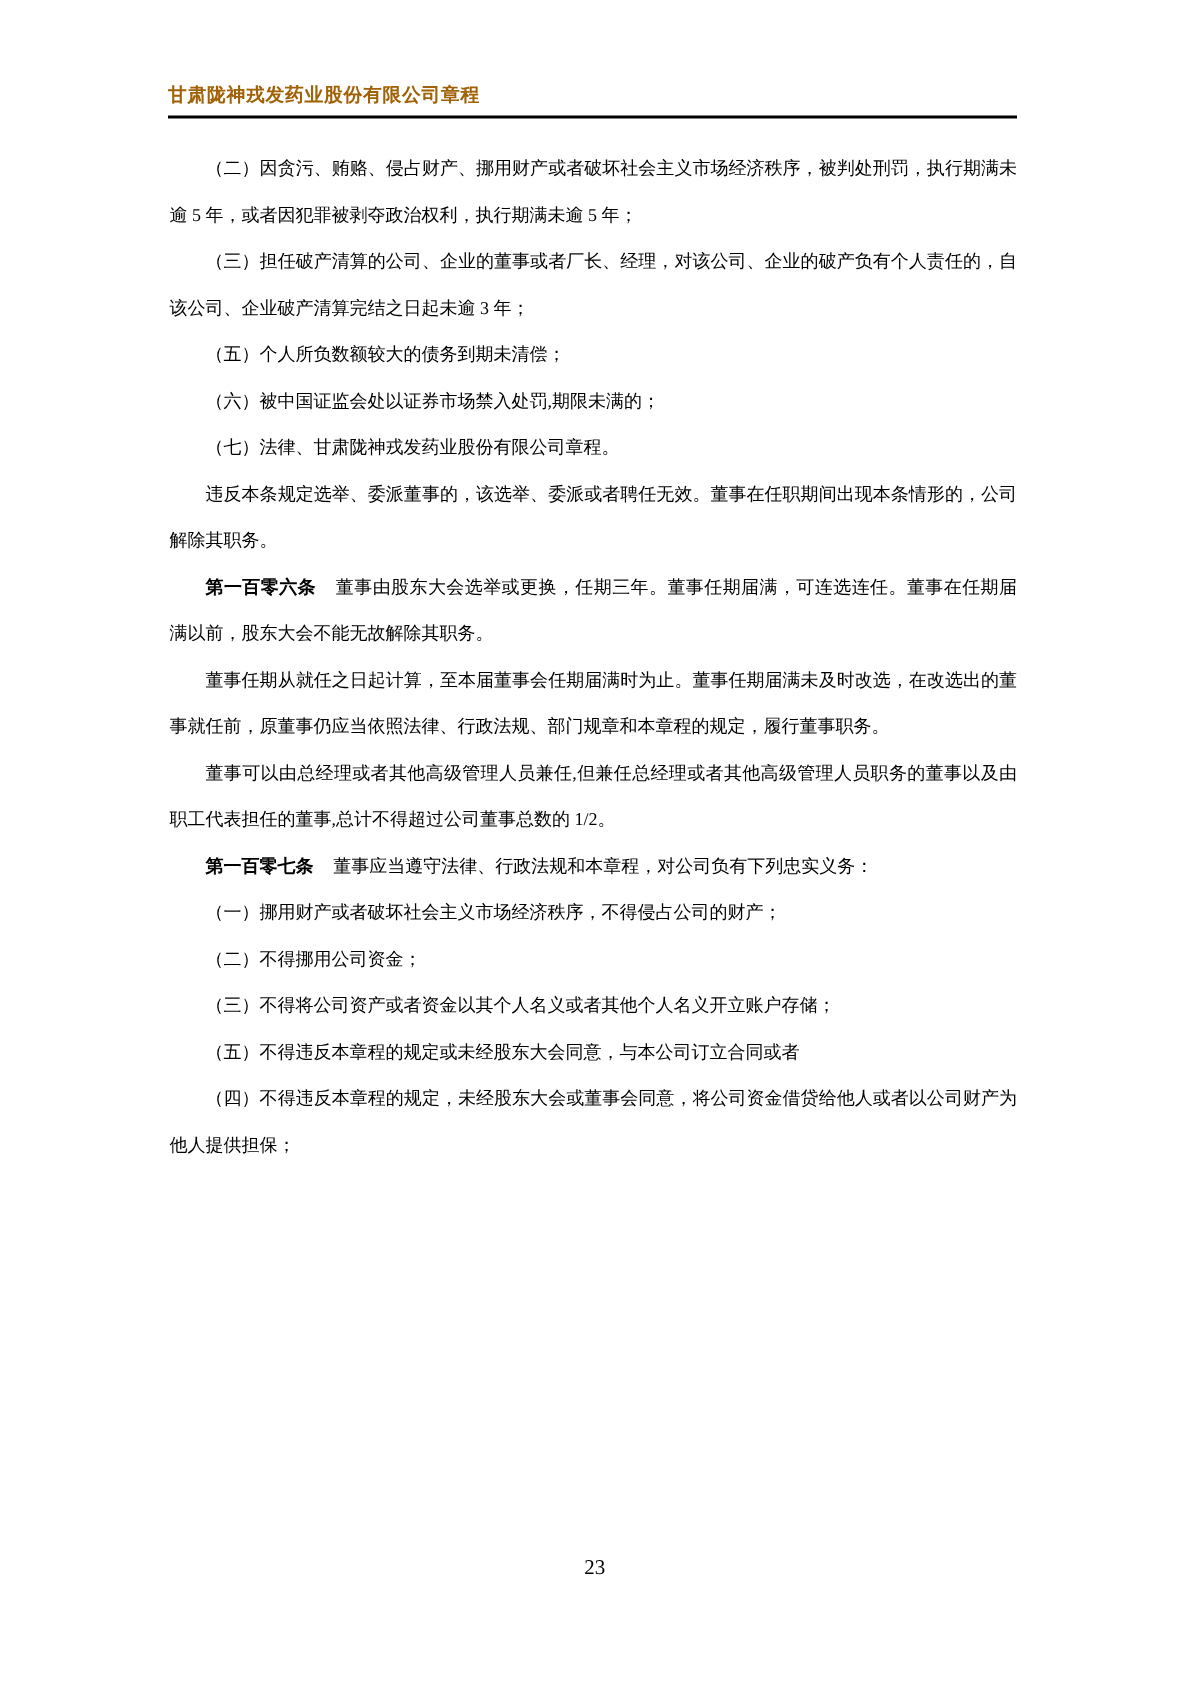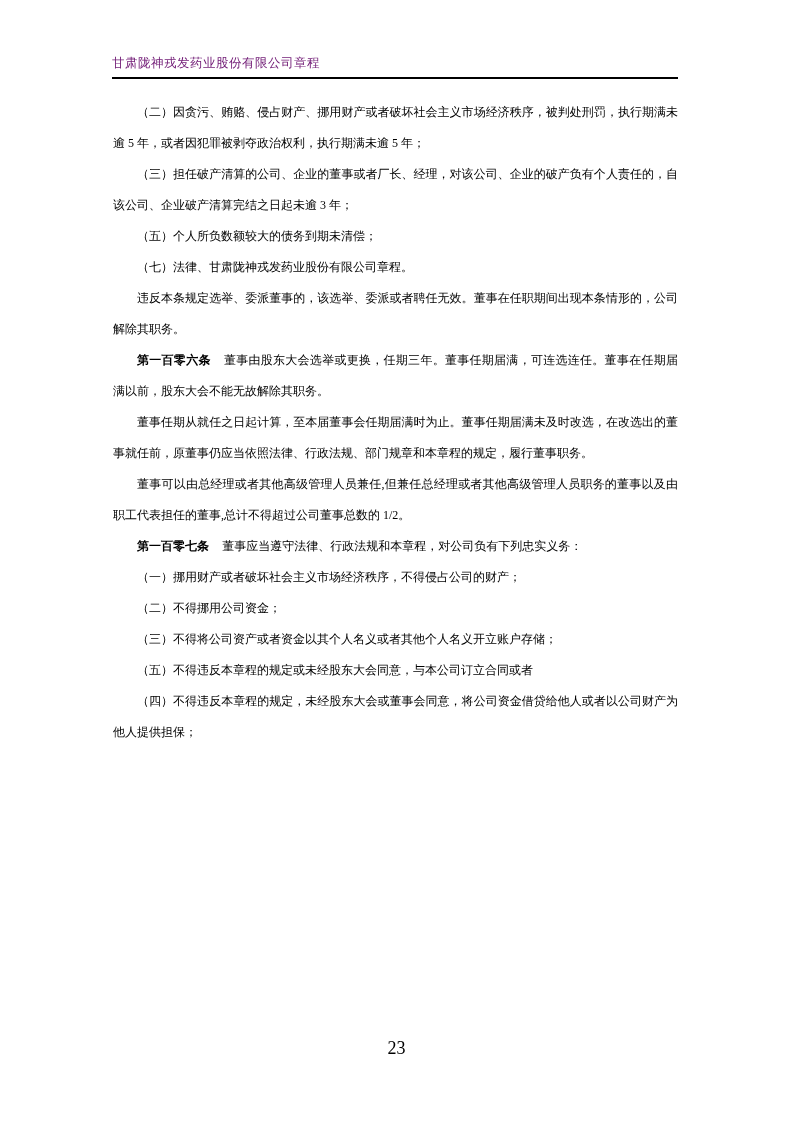--- a/index.html
+++ b/index.html
@@ -20,23 +20,24 @@
     position: absolute;
     top: 0;
     left: 112px;
     width: 566px;
     padding-top: 55px;
   }
   .doc-header-title {
     display: block;
     font-size: 12.5px;
     letter-spacing: 0.5px;
-    color: #701a75;
+    color: #a16207;
     padding-bottom: 5px;
     border-bottom: 2px solid #000000;
+    font-weight: bold;
   }
   .doc-body {
     position: absolute;
     top: 97px;
     left: 113px;
     width: 565px;
     font-size: 12px;
     line-height: 31px;
     text-align: justify;
   }
@@ -48,36 +49,37 @@
   .article-no {
     font-weight: bold;
     margin-right: 1.1em;
   }
   .page-number {
     position: absolute;
     top: 1038px;
     left: 0;
     width: 100%;
     text-align: center;
-    font-size: 18px;
+    font-size: 14px;
   }
 </style>
 </head>
 <body>
 
 <div class="page">
 
   <div class="doc-header">
     <span class="doc-header-title">甘肃陇神戎发药业股份有限公司章程</span>
   </div>
 
   <div class="doc-body">
     <p><span>（二）因贪污、贿赂、侵占财产、挪用财产或者破坏社会主义市场经济秩序，被判处刑罚，执行期满未逾 5 年，或者因犯罪被剥夺政治权利，执行期满未逾 5 年；</span></p>
     <p><span>（三）担任破产清算的公司、企业的董事或者厂长、经理，对该公司、企业的破产负有个人责任的，自该公司、企业破产清算完结之日起未逾 3 年；</span></p>
     <p><span>（五）个人所负数额较大的债务到期未清偿；</span></p>
+    <p><span>（六）被中国证监会处以证券市场禁入处罚,期限未满的；</span></p>
     <p><span>（七）法律、甘肃陇神戎发药业股份有限公司章程。</span></p>
     <p><span>违反本条规定选举、委派董事的，该选举、委派或者聘任无效。董事在任职期间出现本条情形的，公司解除其职务。</span></p>
     <p><strong class="article-no">第一百零六条</strong><span>董事由股东大会选举或更换，任期三年。董事任期届满，可连选连任。董事在任期届满以前，股东大会不能无故解除其职务。</span></p>
     <p><span>董事任期从就任之日起计算，至本届董事会任期届满时为止。董事任期届满未及时改选，在改选出的董事就任前，原董事仍应当依照法律、行政法规、部门规章和本章程的规定，履行董事职务。</span></p>
     <p><span>董事可以由总经理或者其他高级管理人员兼任,但兼任总经理或者其他高级管理人员职务的董事以及由职工代表担任的董事,总计不得超过公司董事总数的 1/2。</span></p>
     <p><strong class="article-no">第一百零七条</strong><span>董事应当遵守法律、行政法规和本章程，对公司负有下列忠实义务：</span></p>
     <p><span>（一）挪用财产或者破坏社会主义市场经济秩序，不得侵占公司的财产；</span></p>
     <p><span>（二）不得挪用公司资金；</span></p>
     <p><span>（三）不得将公司资产或者资金以其个人名义或者其他个人名义开立账户存储；</span></p>
     <p><span>（五）不得违反本章程的规定或未经股东大会同意，与本公司订立合同或者</span></p>

